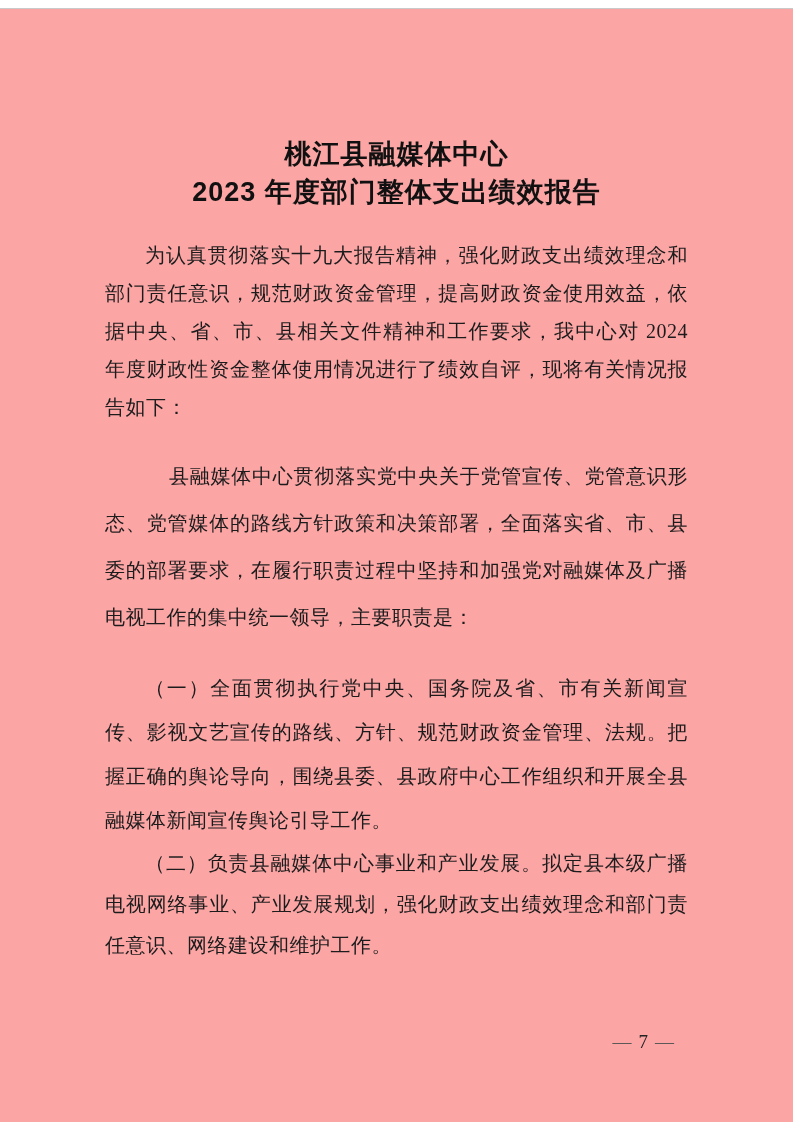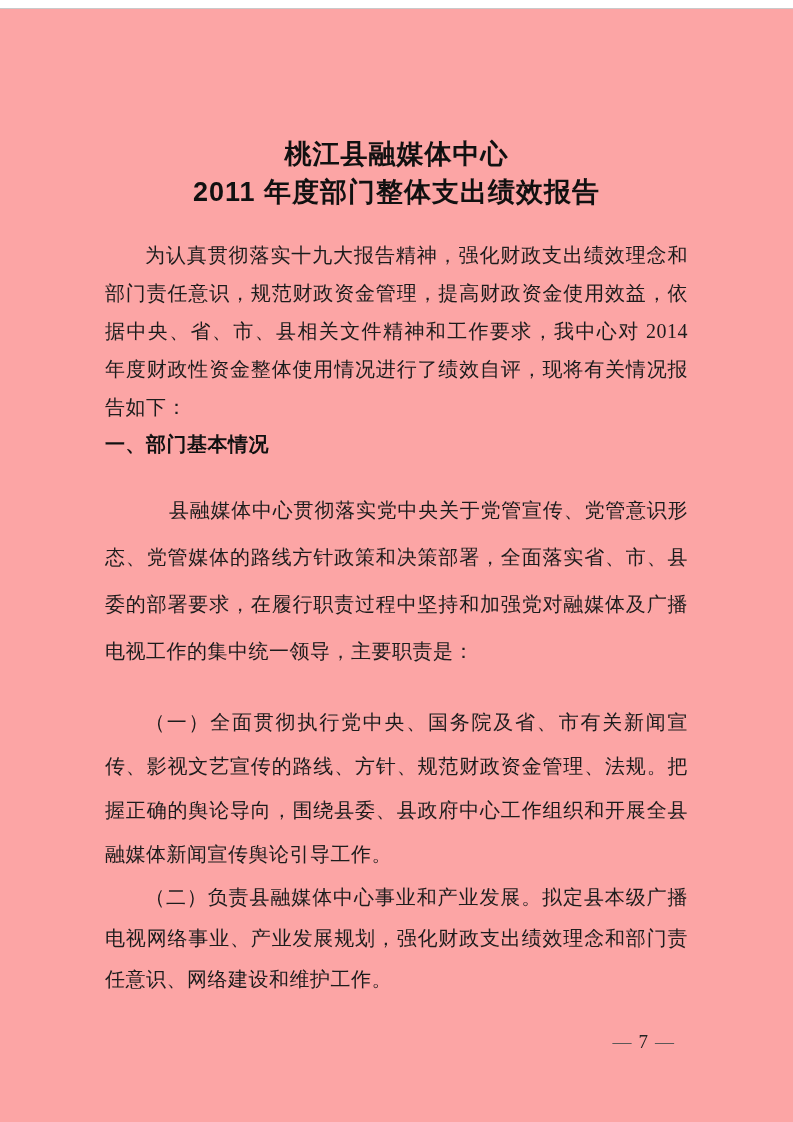--- a/index.html
+++ b/index.html
@@ -94,26 +94,25 @@
   }
 </style>
 </head>
 <body>
 
 <div class="page">
   <div class="content">
 
     <div class="doc-title">
       <div>桃江县融媒体中心</div>
-      <div>2011 年度部门整体支出绩效报告</div>
+      <div>2023 年度部门整体支出绩效报告</div>
     </div>
 
-    <p class="para-intro">为认真贯彻落实十九大报告精神，强化财政支出绩效理念和部门责任意识，规范财政资金管理，提高财政资金使用效益，依据中央、省、市、县相关文件精神和工作要求，我中心对 2014 年度财政性资金整体使用情况进行了绩效自评，现将有关情况报告如下：</p>
+    <p class="para-intro">为认真贯彻落实十九大报告精神，强化财政支出绩效理念和部门责任意识，规范财政资金管理，提高财政资金使用效益，依据中央、省、市、县相关文件精神和工作要求，我中心对 2024 年度财政性资金整体使用情况进行了绩效自评，现将有关情况报告如下：</p>
 
-    <p class="section-heading">一、部门基本情况</p>
 
 
     <p class="para-duty-intro">县融媒体中心贯彻落实党中央关于党管宣传、党管意识形态、党管媒体的路线方针政策和决策部署，全面落实省、市、县委的部署要求，在履行职责过程中坚持和加强党对融媒体及广播电视工作的集中统一领导，主要职责是：</p>
 
     <p class="para-duty-item1">（一）全面贯彻执行党中央、国务院及省、市有关新闻宣传、影视文艺宣传的路线、方针、规范财政资金管理、法规。把握正确的舆论导向，围绕县委、县政府中心工作组织和开展全县融媒体新闻宣传舆论引导工作。</p>
 
     <p class="para-duty-item2">（二）负责县融媒体中心事业和产业发展。拟定县本级广播电视网络事业、产业发展规划，强化财政支出绩效理念和部门责任意识、网络建设和维护工作。</p>
 
   </div>
 

